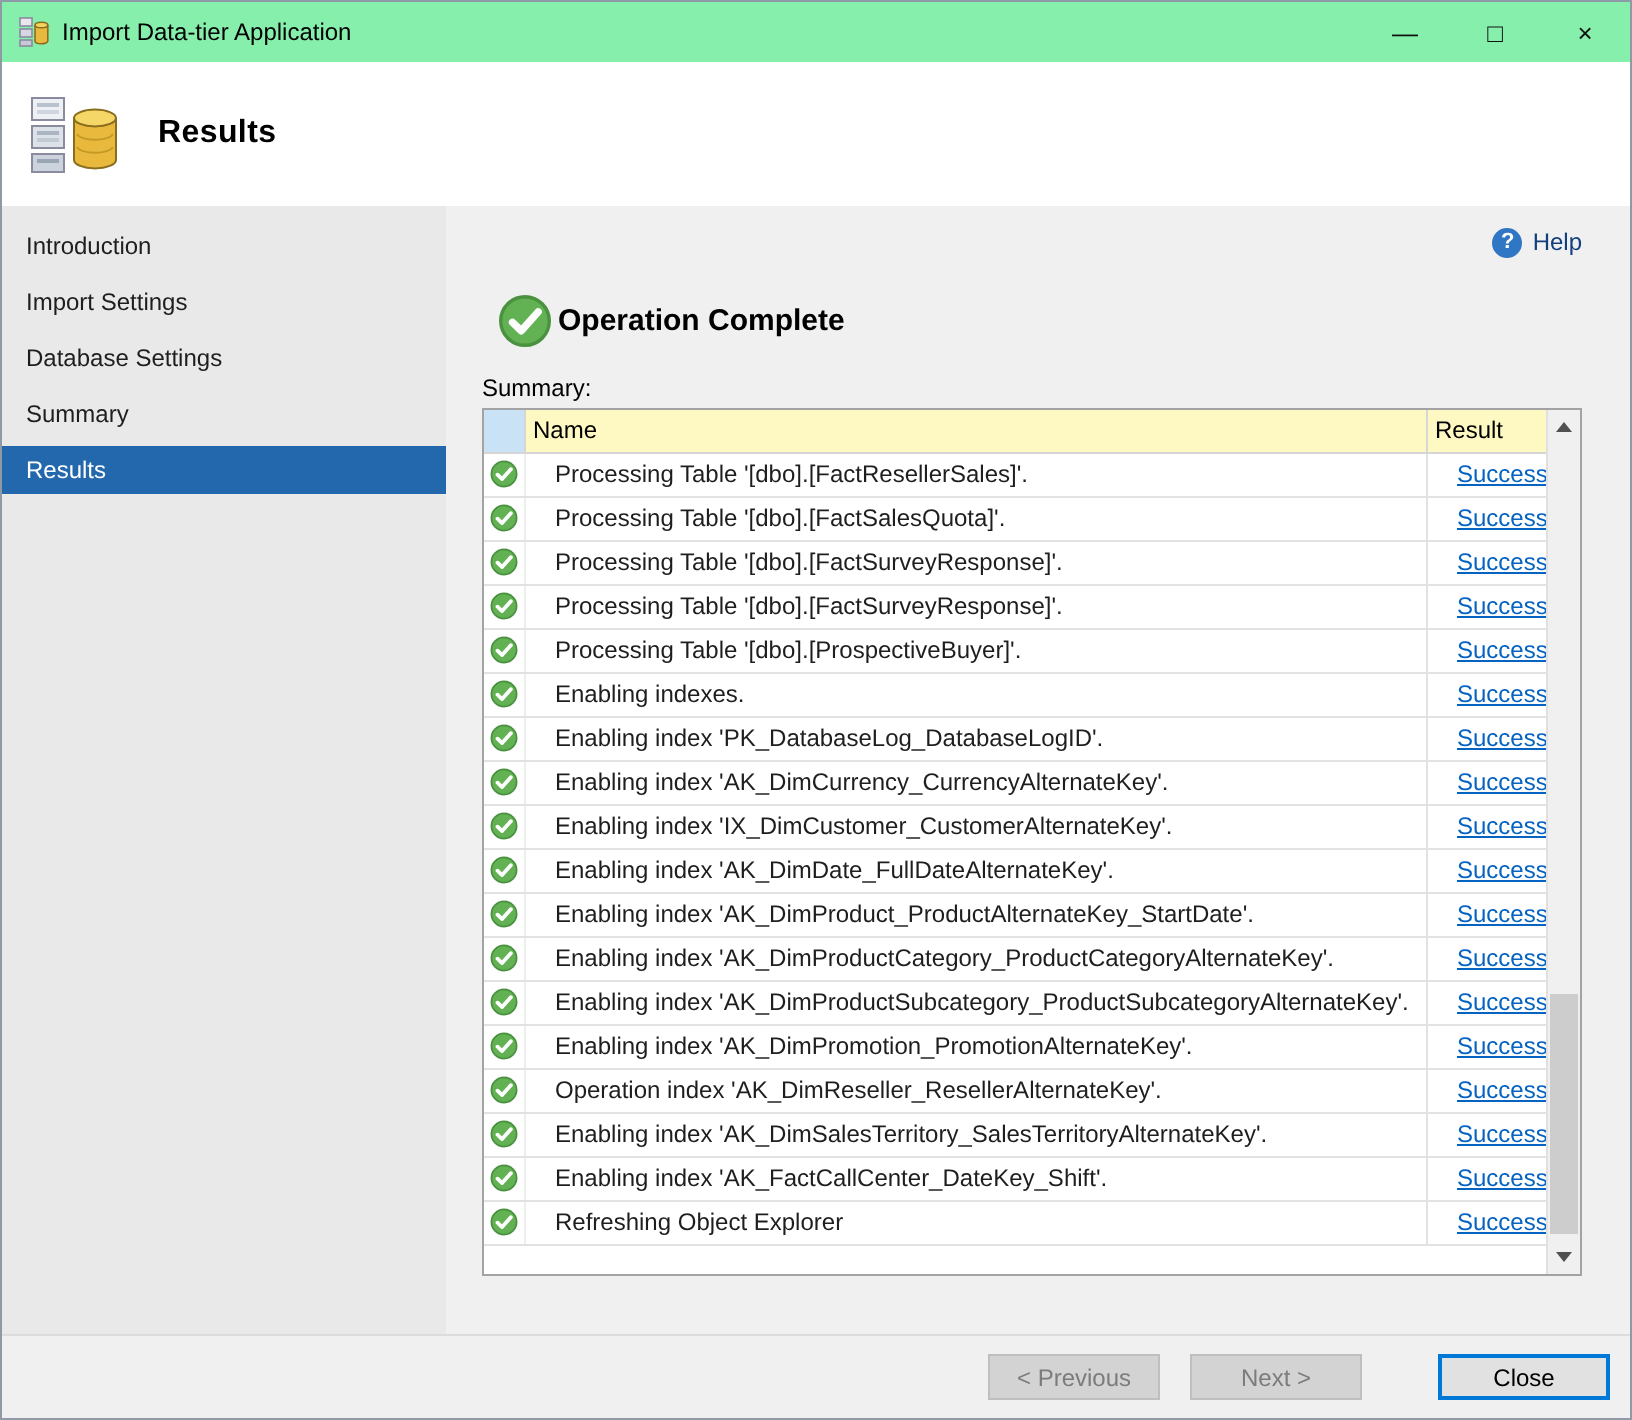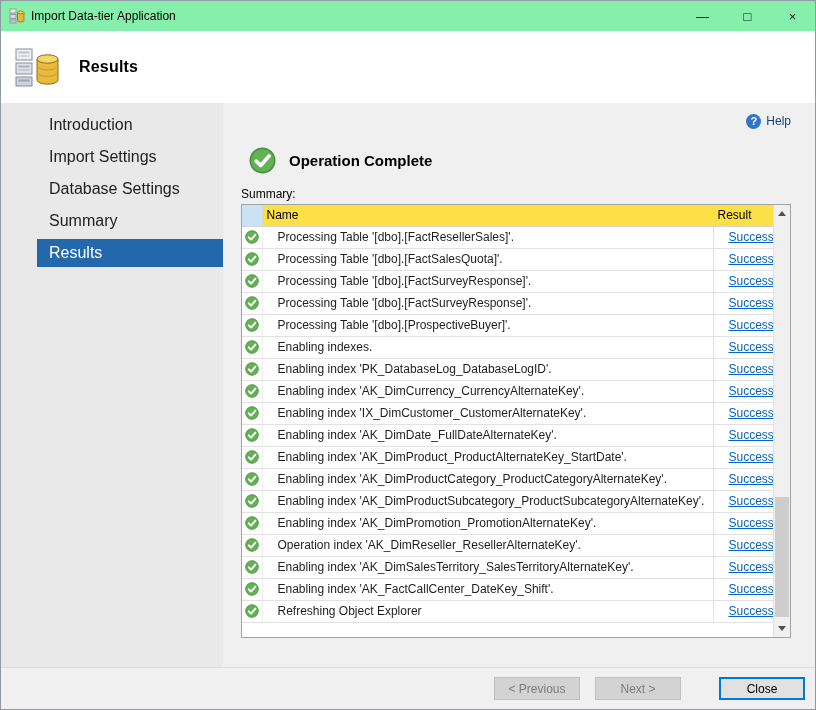--- a/index.html
+++ b/index.html
@@ -20,45 +20,45 @@
 
   
   .wizard-header { height:72px; flex:0 0 auto; background:#ffffff; display:flex;
                    align-items:center; padding-left:12px; }
   .header-icon { margin-right:18px; display:inline-flex; }
   .wizard-header h1 { font-size:16px; font-weight:bold; color:#000000; letter-spacing:0.2px; }
 
   
   .body { flex:1 1 auto; display:flex; min-height:0; }
   .sidebar { width:222px; flex:0 0 auto; background:#e9e9e9; padding-top:8px; }
-  .side-item { font-size:16px; color:#1e1e1e; padding:5px 0 5px 12px; margin-bottom:4px; cursor:pointer;margin-left:36px; }
+  .side-item { font-size:12px; color:#1e1e1e; padding:5px 0 5px 12px; margin-bottom:4px; cursor:pointer; }
   .side-item.active { background:var(--accent,#2368ad); color:#ffffff; }
 
   .content { flex:1 1 auto; background:#f0f0f0; padding:10px 24px 0 18px;
              display:flex; flex-direction:column; min-width:0; }
 
   .help-row { display:flex; justify-content:flex-end; height:16px; }
   .help-link { display:inline-flex; align-items:center; gap:5px; font-size:12px;
                color:#12407e; text-decoration:none; cursor:pointer; }
   .help-icon { width:15px; height:15px; border-radius:50%; background:#2f76c4; color:#ffffff;
                font-weight:bold; font-size:11px; display:inline-flex; align-items:center;
                justify-content:center; flex:0 0 auto; }
 
-  .status-row { display:flex; align-items:center; gap:13px; margin-top:18px; margin-left:8px; }
+  .status-row { display:flex; align-items:center; gap:3px; margin-top:18px; margin-left:8px; }
   .status-title { font-size:15px; font-weight:bold; color:#000000; }
   .big-check { display:inline-flex; }
 
   .summary-label { font-size:12px; color:#000000; margin:13px 0 3px 0; }
 
   
   .table-wrap { height:434px; background:#ffffff; border:1px solid #a3a3a3; display:flex; }
   .grid-area { flex:1 1 auto; overflow:hidden; }
   table { width:100%; border-collapse:collapse; table-layout:fixed; }
   th { font-weight:normal; font-size:12px; text-align:left; height:21px;
-       border-bottom:1px solid #d6d6d6; background:#fde047; padding:0 4px; color:#000; }
+       border-bottom:1px solid #d6d6d6; background:#fef9c3; padding:0 4px; color:#000; }
   th.icon-col-h { width:20px; background:#c9e2f5; border-right:1px solid #d6d6d6; padding:0; }
   th.result-h { width:60px; border-left:1px solid #d6d6d6; }
   td { height:22px; font-size:12px; color:#1e1e1e; border-bottom:1px solid #e2e2e2;
        padding:0 15px; white-space:nowrap; overflow:hidden; }
   td.icon-col { width:20px; padding:0 0 0 3px; border-right:1px solid #eeeeee; }
   td.result-col { width:70px; border-left:1px solid #e2e2e2; }
   .row-check { display:inline-flex; vertical-align:middle; }
   .success-link { color:var(--link,#0563c1); text-decoration:underline; cursor:pointer; }
 
   

